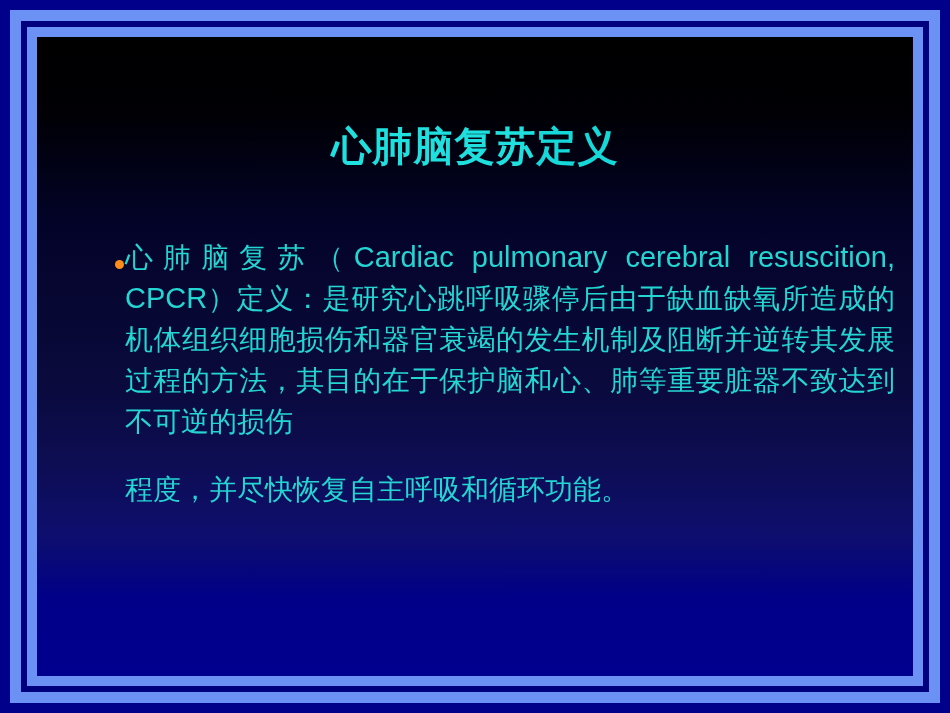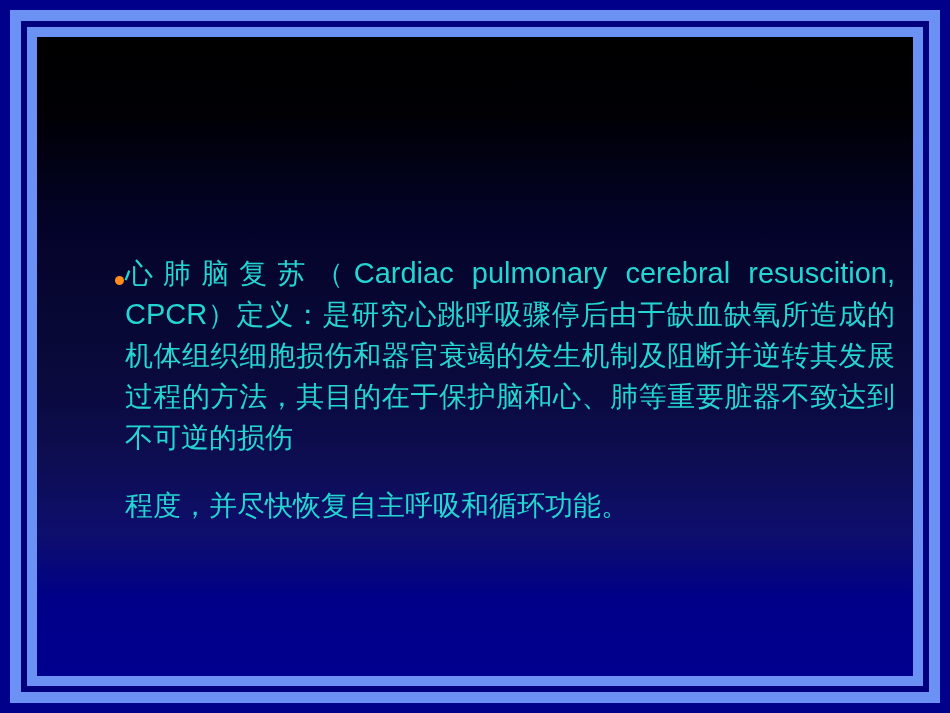--- a/index.html
+++ b/index.html
@@ -79,21 +79,21 @@
   #slide-title .title-emph {
     font-weight: bold;
     color: #16D8D8;
   }
 
   
   #body-block {
     position: absolute;
     left: 40px;
     right: 18px;
-    top: 188px;
+    top: 172px;
   }
   .bullet-row {
     position: relative;
     padding-left: 48px;
   }
   .bullet-mark {
     position: absolute;
     left: 38px;
     top: 23px;
     width: 9px;
@@ -127,20 +127,21 @@
 
 <div id="slide">
 
   <div class="frame-band band-outer-dark"></div>
   <div class="frame-band band-light-1"></div>
   <div class="frame-band band-dark-1"></div>
   <div class="frame-band band-light-2"></div>
 
   <div id="content-plate">
 
+    <h1 id="slide-title"><span>心肺脑复苏</span><span class="title-emph">定义</span></h1>
 
     <div id="body-block">
       <div class="bullet-row">
 
         <span class="bullet-mark"></span>
 
         <p class="body-text para-lead"><span>心肺脑复苏（</span><span class="latin">Cardiac pulmonary cerebral resuscition, CPCR</span><span>）定义：是研究心跳呼吸骤停后由于缺血缺氧所造成的机体组织细胞损伤和器官衰竭的发生机制及阻断并逆转其发展过程的方法，其目的在于保护脑和心、肺等重要脏器不致达到不可逆的损伤</span></p>
 
         <p class="body-text para-tail">程度，并尽快恢复自主呼吸和循环功能。</p>
 

